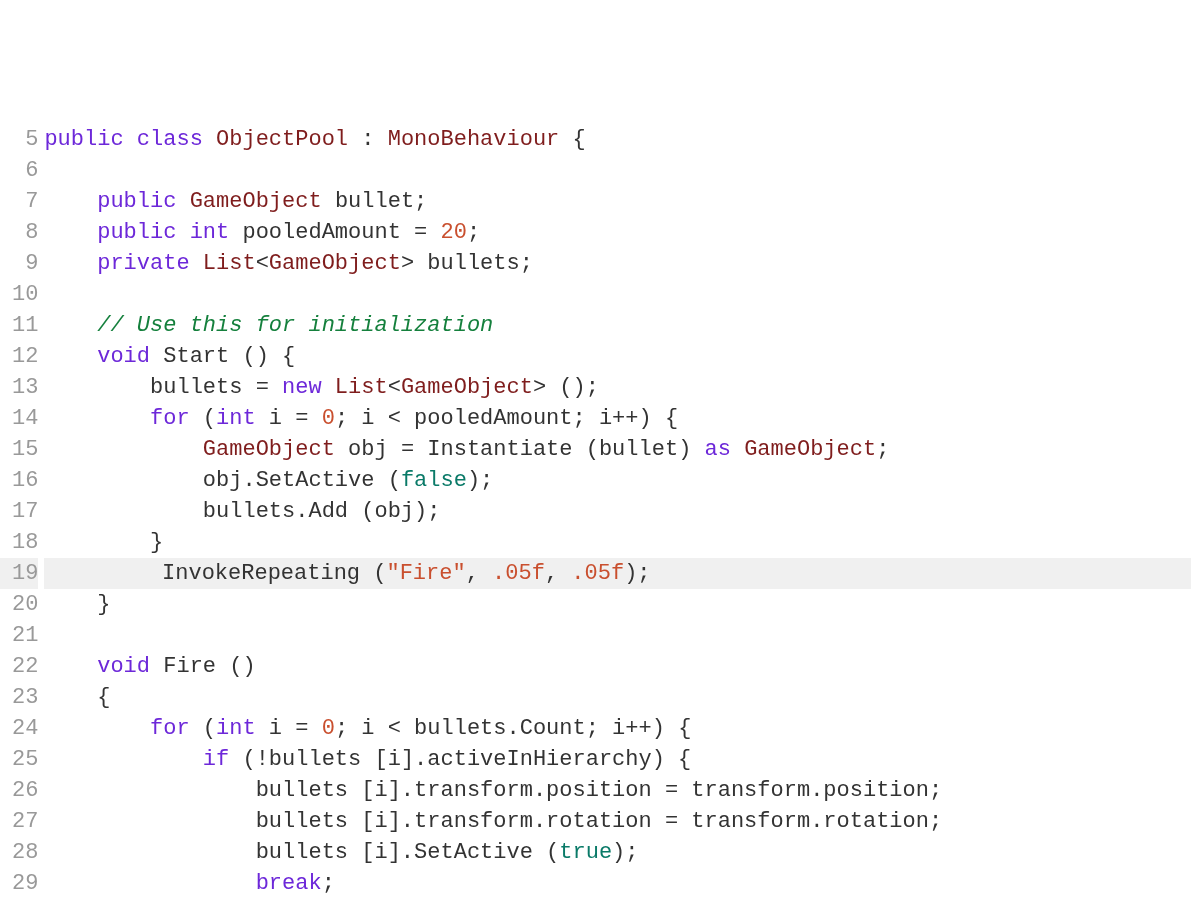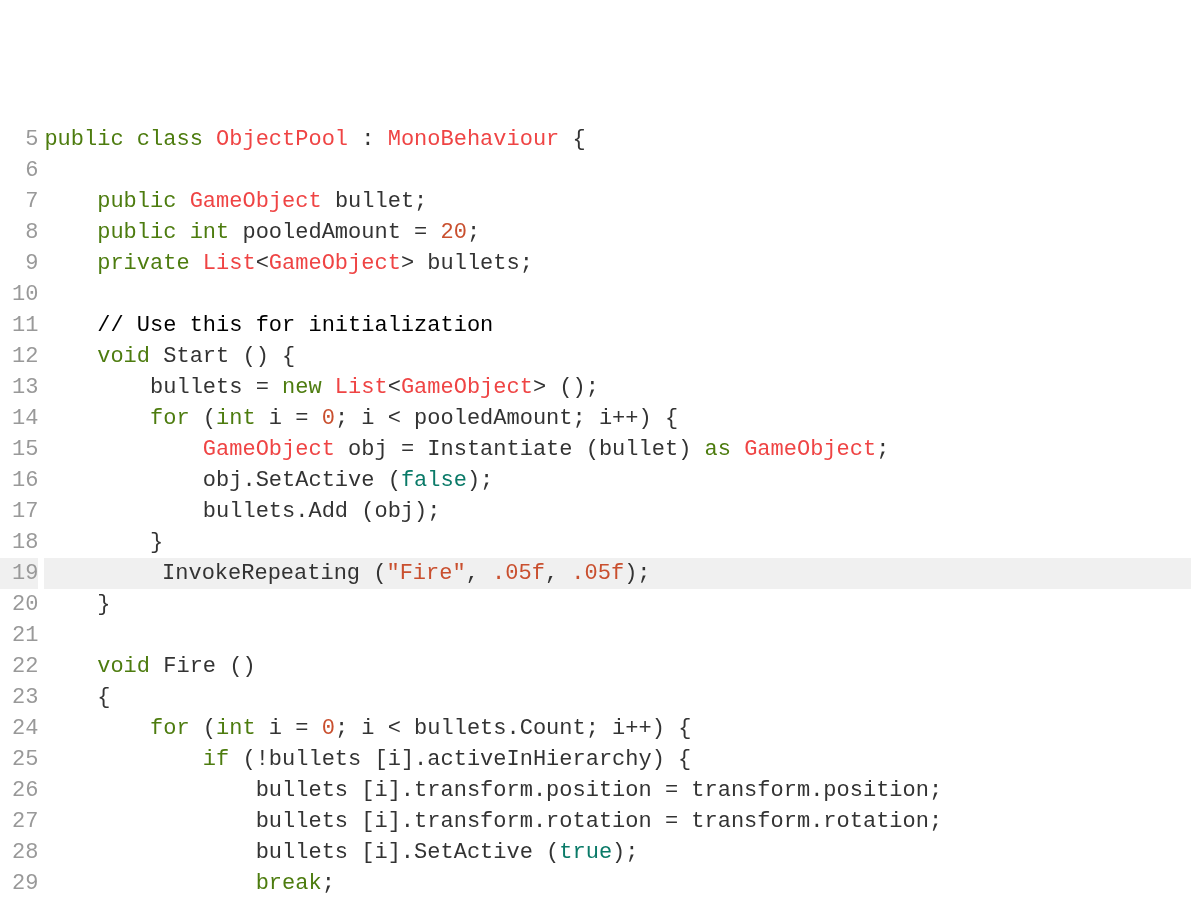--- a/index.html
+++ b/index.html
@@ -17,25 +17,25 @@
       text-align: right;
       color: #999999;
       user-select: none;
       padding-right: 6px;
       min-width: 42px;
     }
     .gutter .ln { display: block; height: 31px; }
     .code { flex: 1; }
     .code .line { display: block; height: 31px; }
     .highlight-line { background: #f0f0f0; padding-left: 12px; }
-    .kw { color: #4d7c0f; } 
-    .cls { color: #ef4444; }
+    .kw { color: #6d28d9; } 
+    .cls { color: #7f1d1d; }
     .numlit { color: #c94f2e; }
     .str { color: #c94f2e; }
-    .cmt { color: #000000; }
+    .cmt { color: #15803d; font-style: italic; }
     .op { color: #333333; }
     .bool { color: #0a7a68; font-family: Liberation Mono, monospace; }
   </style>
 </head>
 <body>
 
 
 
 <div class="editor">
   <div class="gutter"><span class="ln">5</span><span class="ln">6</span><span class="ln">7</span><span class="ln">8</span><span class="ln">9</span><span class="ln">10</span><span class="ln">11</span><span class="ln">12</span><span class="ln">13</span><span class="ln">14</span><span class="ln">15</span><span class="ln">16</span><span class="ln">17</span><span class="ln">18</span><span class="ln highlight-line">19</span><span class="ln">20</span><span class="ln">21</span><span class="ln">22</span><span class="ln">23</span><span class="ln">24</span><span class="ln">25</span><span class="ln">26</span><span class="ln">27</span><span class="ln">28</span><span class="ln">29</span><span class="ln">30</span></div>

